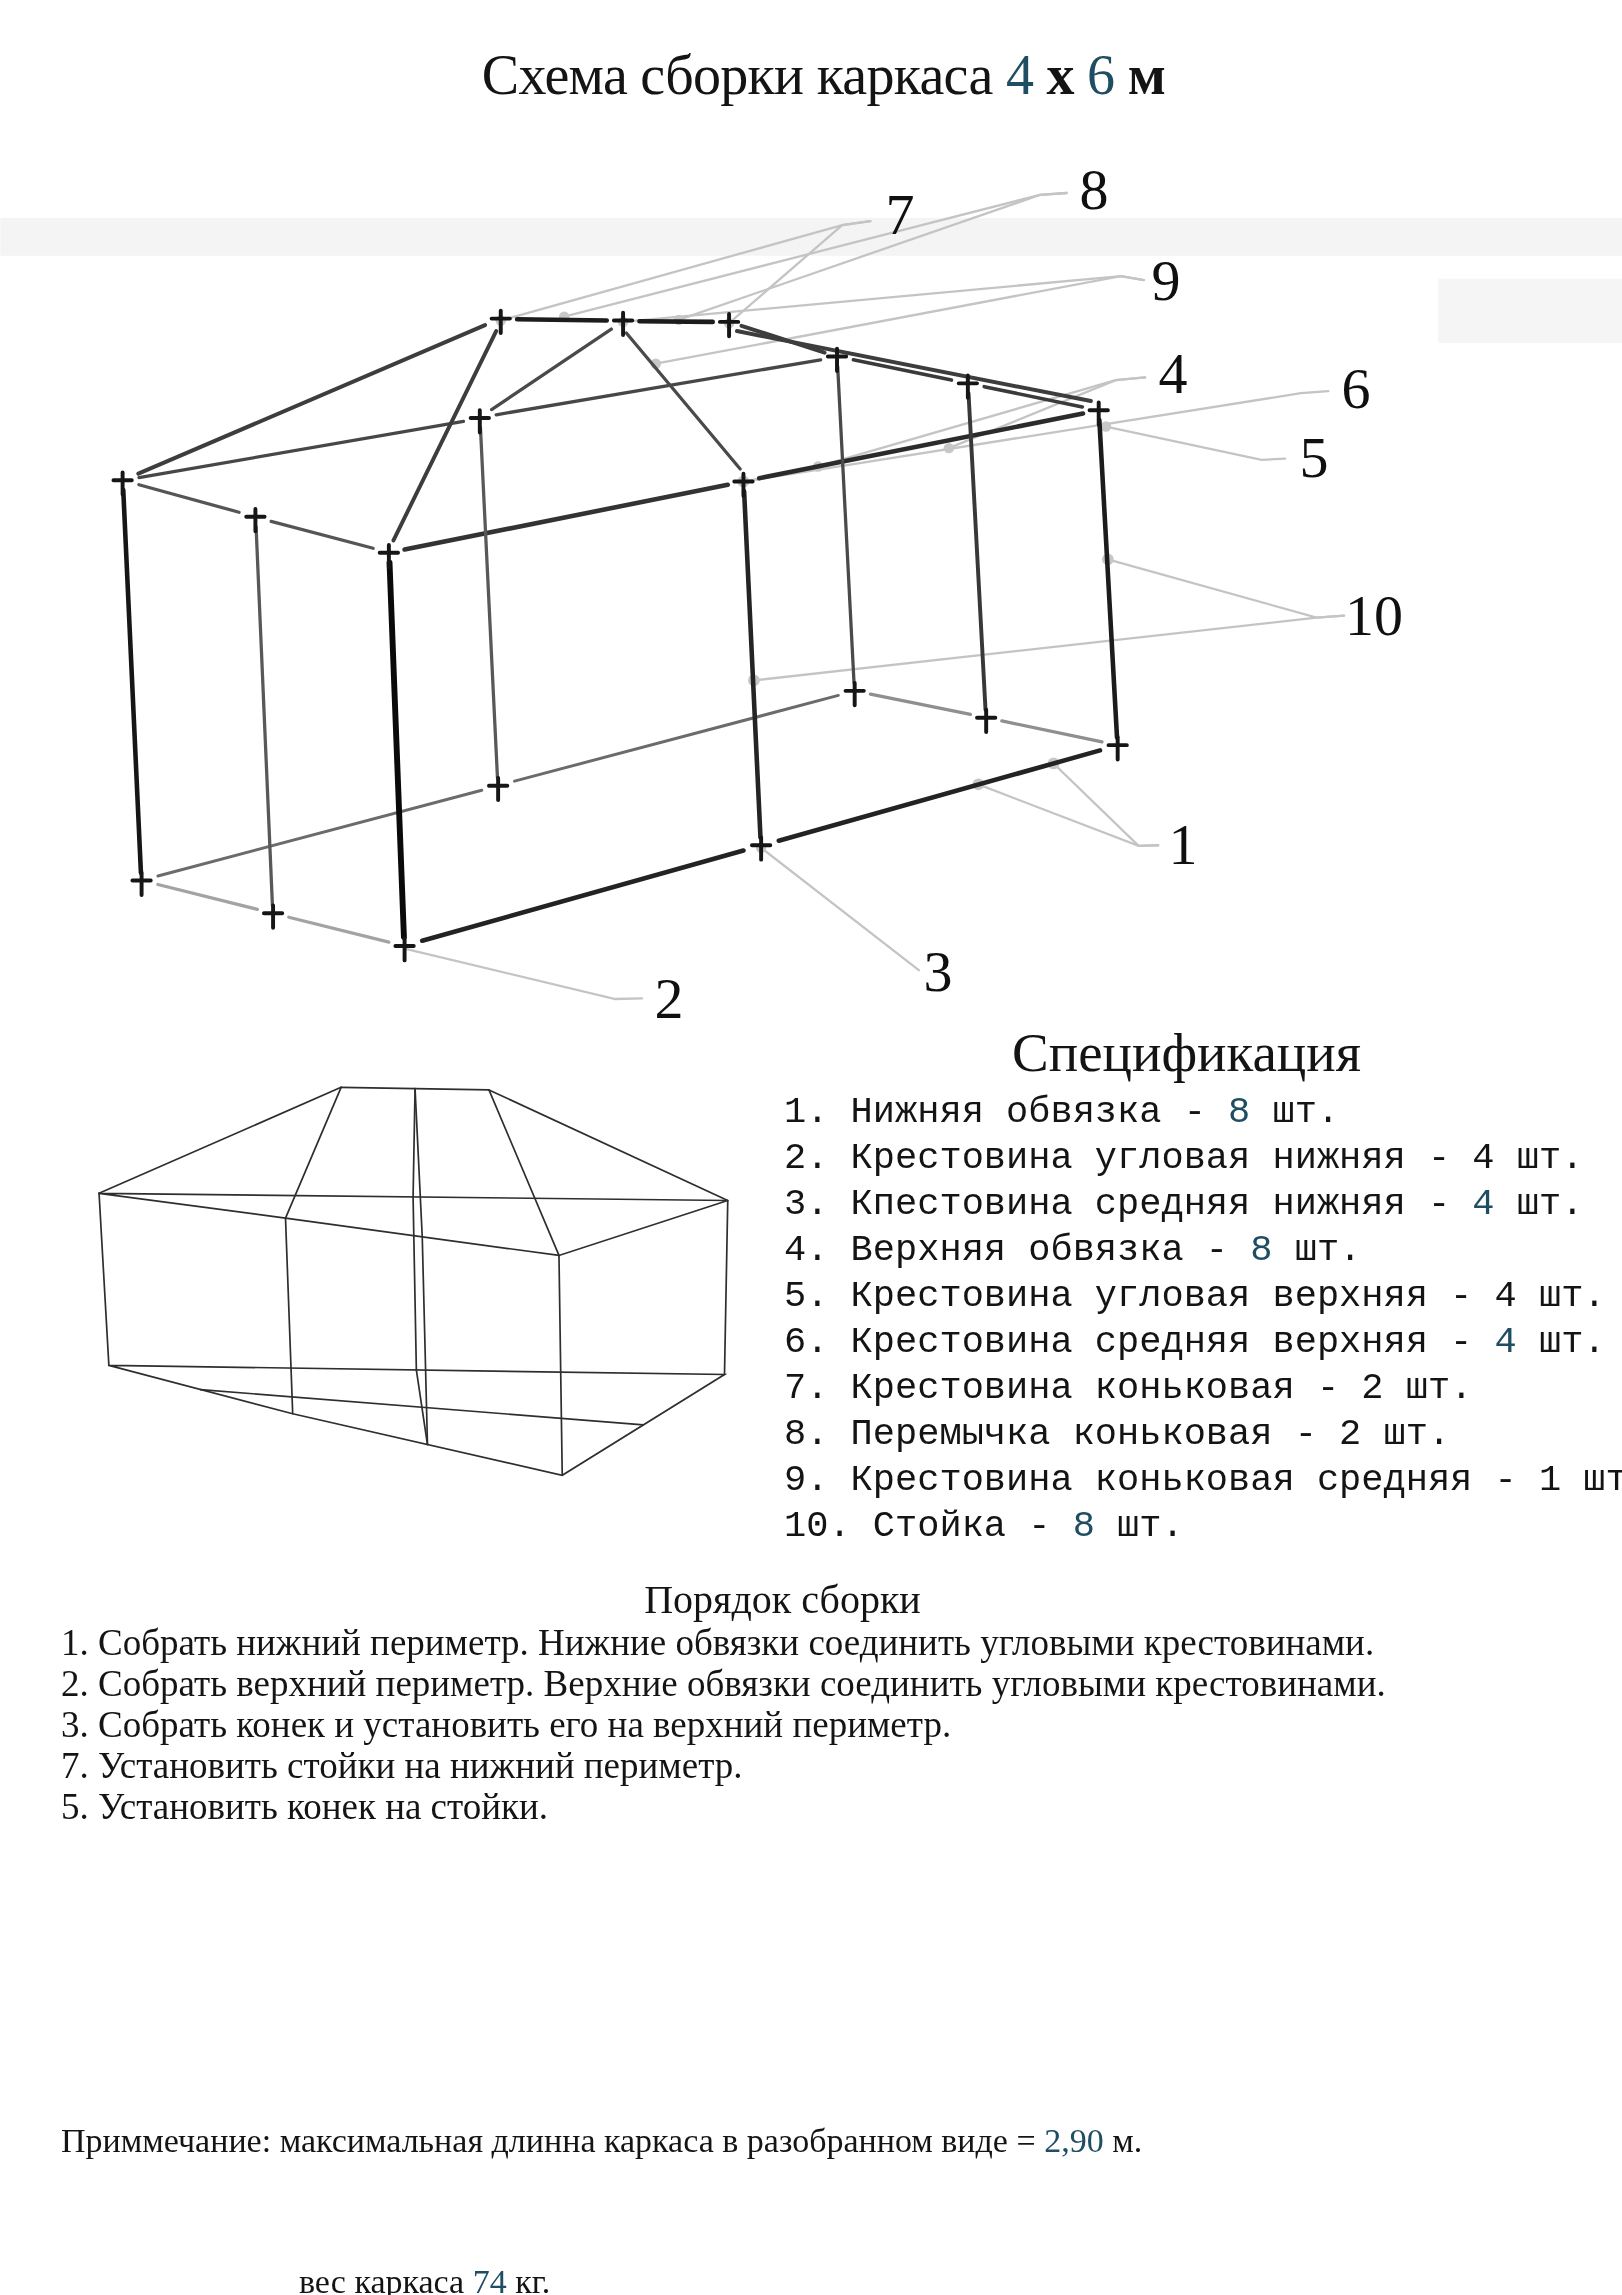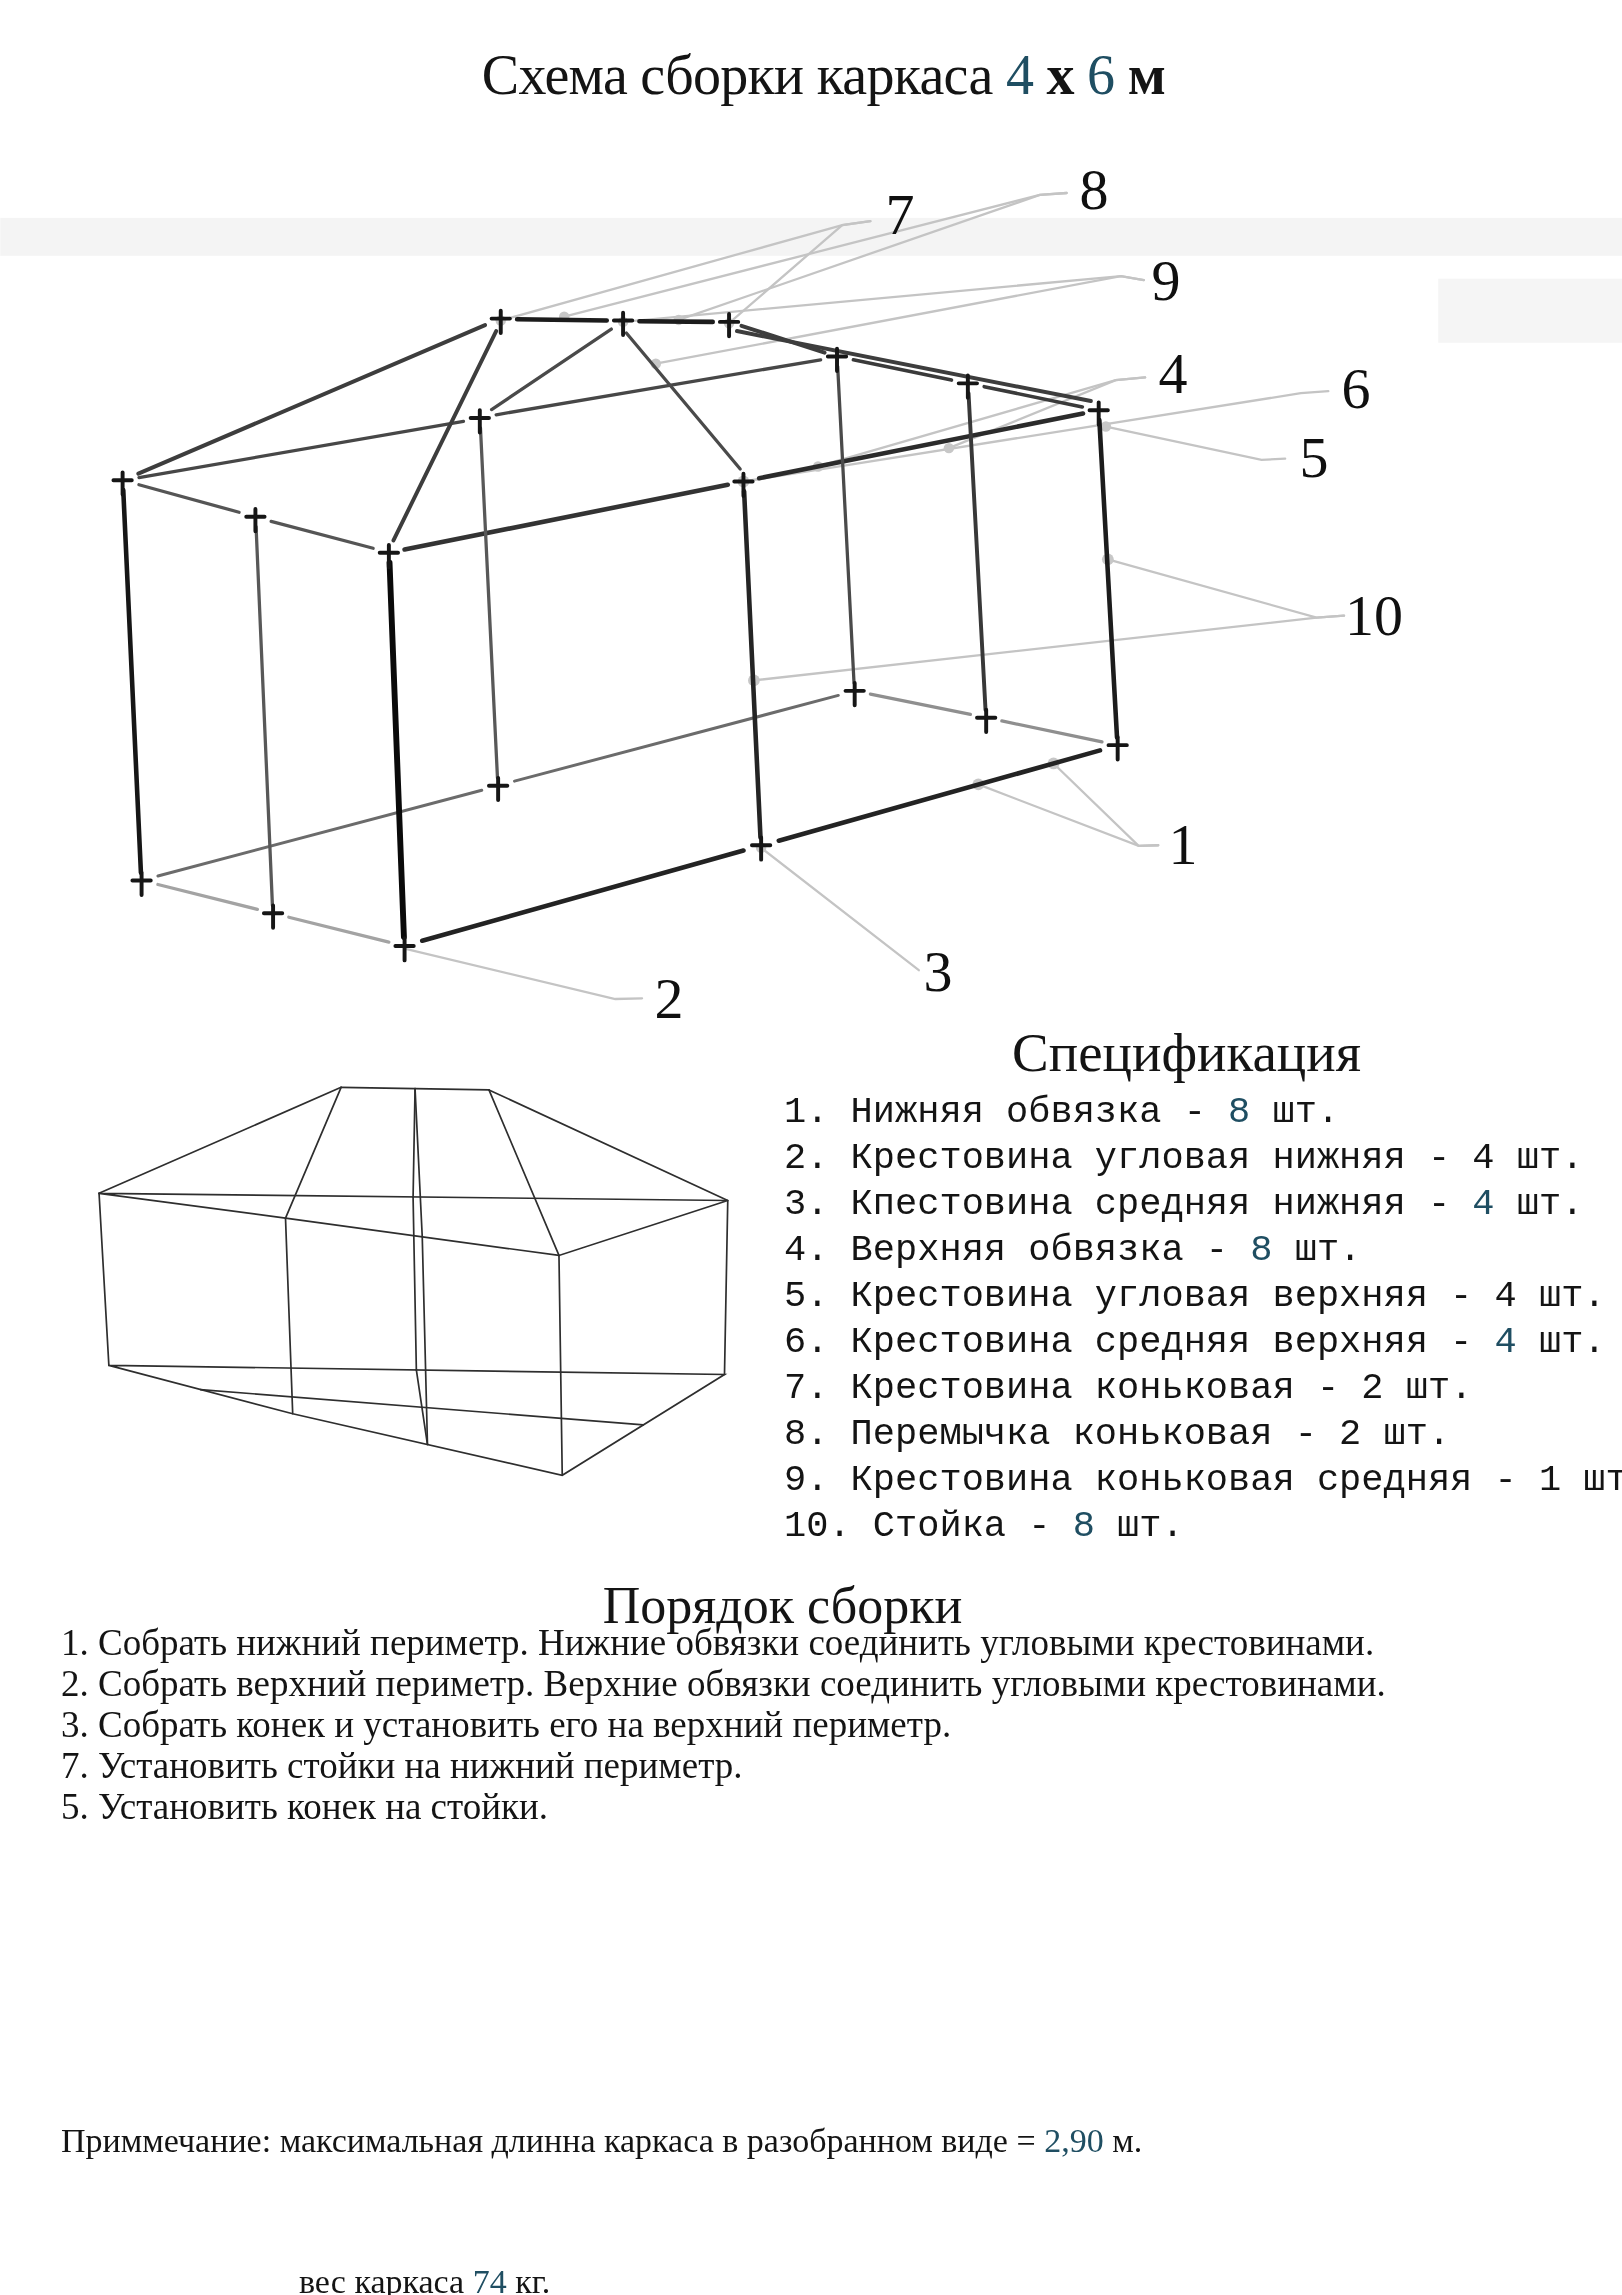--- a/index.html
+++ b/index.html
@@ -19,21 +19,21 @@
     position:absolute; transform:translate(-50%,-50%); font-size:58px; color:#101010;
     line-height:1; white-space:nowrap;
   }
   .spec-heading {
     position:absolute; left:772px; top:1021px; width:589px; text-align:right; font-size:55px;
   }
   .spec-list {
     position:absolute; left:784px; top:1089px; font-size:37px; line-height:46px; white-space:pre;font-family:Liberation Mono, monospace;
   }
   .asm-heading {
-    position:absolute; left:0; top:1576px; width:1565px; text-align:center; font-size:52px;
+    position:absolute; left:0; top:1576px; width:1565px; text-align:center; font-size:40px;
   }
   .steps {
     position:absolute; left:61px; top:1622px; font-size:37px; line-height:41px; white-space:pre;
   }
   .razborka { position:absolute; left:61px; top:1896px; font-size:37px; white-space:pre; }
   .footnote { position:absolute; left:61px; top:2023px; font-size:34px; line-height:47px; white-space:pre; }
   .fn-line2 { padding-left:238px; }
 </style>
 </head>
 <body>

